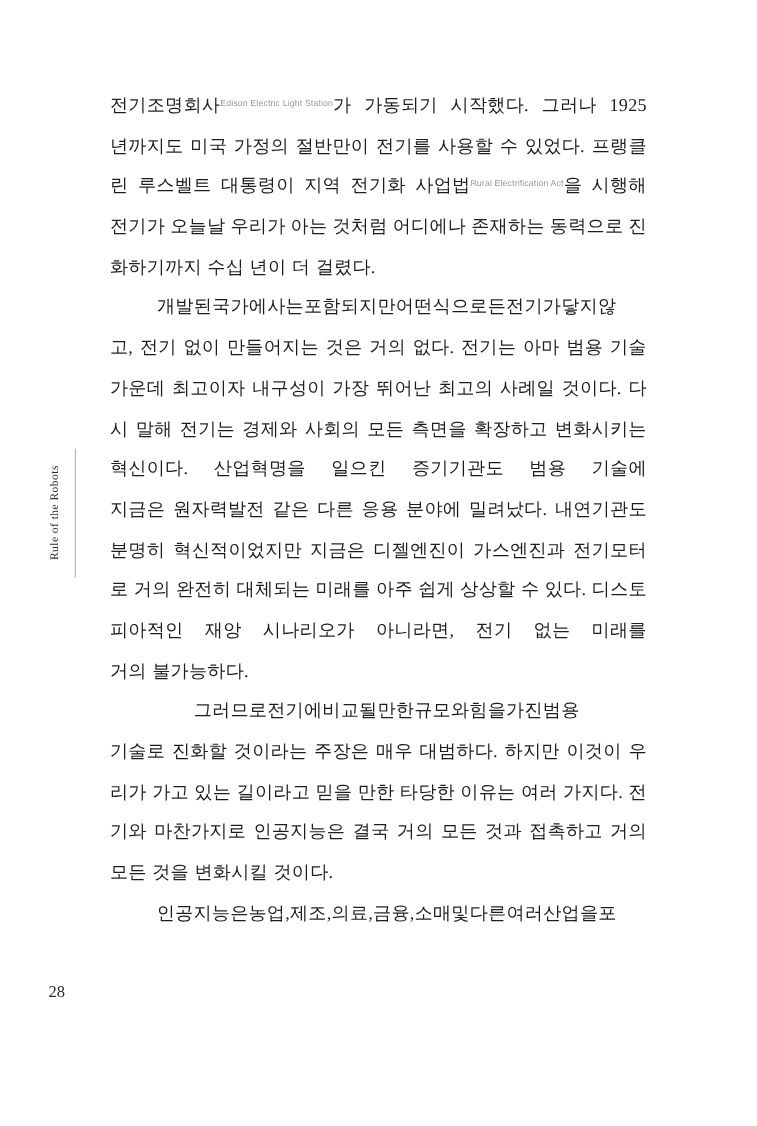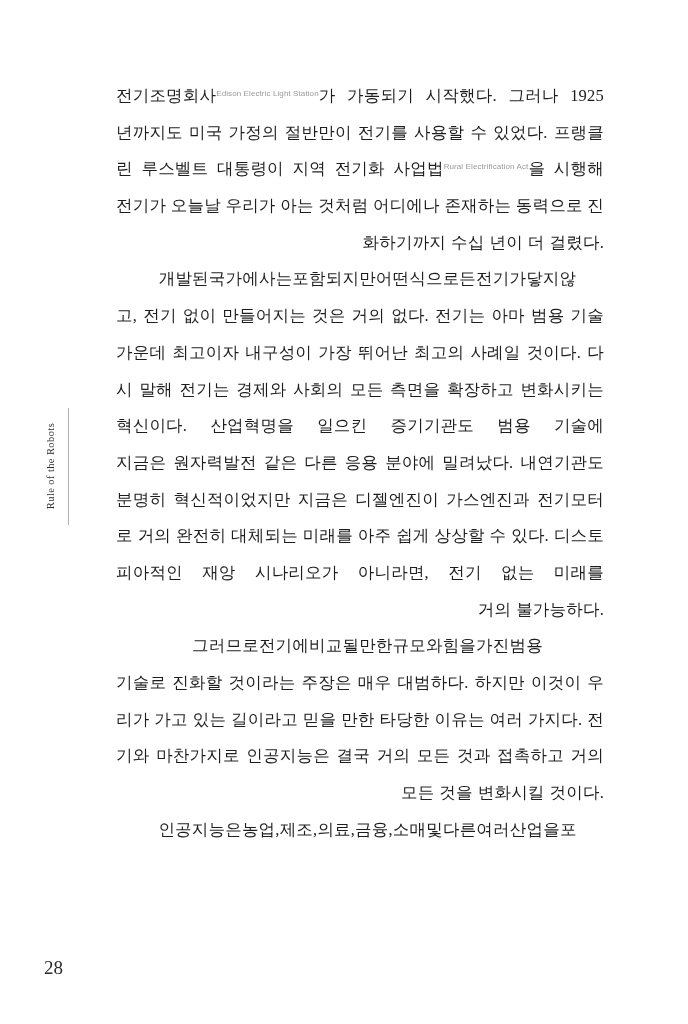--- a/index.html
+++ b/index.html
@@ -15,31 +15,30 @@
     width: 688px; height: 1024px;
     background: var(--page-bg, #ffffff);
   }
   
   .text-block {
     position: absolute;
     left: 100px; top: 78px; width: 488px;
     color: var(--text-color, #1d1d1d);
     font-size: 16.5px;
     letter-spacing: 0.2px;
-    margin-left: 16px;
   }
   .line {
     height: 36.7px;
     line-height: 36.7px;
     display: flex;
     justify-content: space-between;
     white-space: nowrap;
   }
   .line.indent { padding-left: 15px; justify-content: center; }
-  .line.para-end { justify-content: flex-end; gap: 5px; }
+  .line.para-end { justify-content: flex-start; gap: 5px; }
   .w { white-space: pre; }
   .sup {
     font-family: "Liberation Sans", "DejaVu Sans", sans-serif;
     font-size: 8px;
     color: var(--sup-color, #9a9a9a);
     letter-spacing: 0.1px;
     position: relative;
     top: -5px;
     white-space: pre;
   }
@@ -55,22 +54,22 @@
     left: 50px; top: 466px;
     transform: translate(-50%, -50%) rotate(-90deg);
     white-space: nowrap;
     font-size: 10.5px;
     letter-spacing: 0.4px;
     color: var(--spine-color, #2f2f2f);
   }
   
   .page-number {
     position: absolute;
-    left: 44px; top: 957px;
-    font-size: 19px;
+    left: 44px; top: 894px;
+    font-size: 15px;
     color: var(--folio-color, #2b2b2b);
   }
 </style>
 </head>
 <body>
 
 <div class="page">
 
   <div class="spine-rule"></div>
   <div class="spine-title">Rule of the Robots</div>

